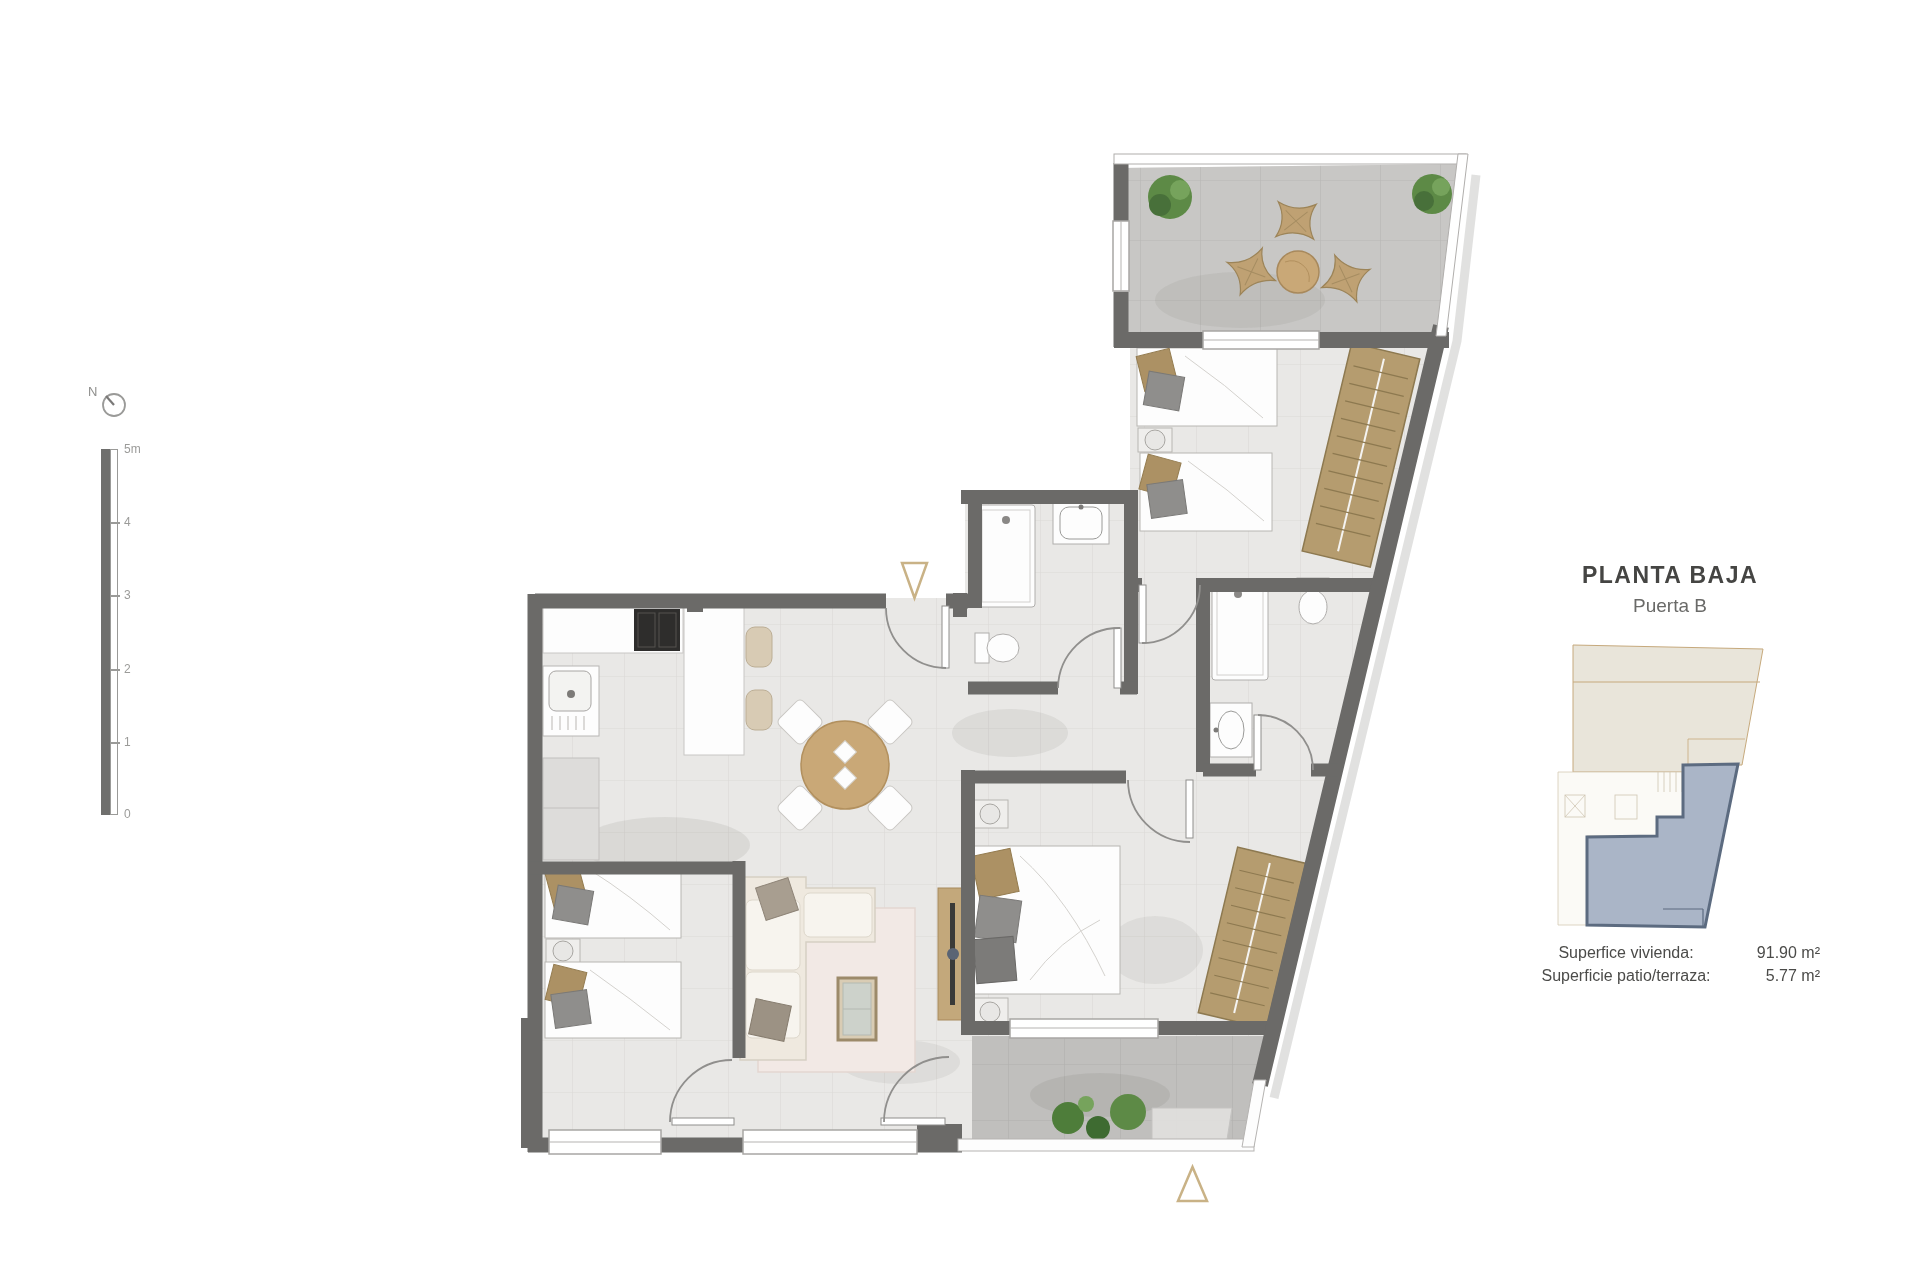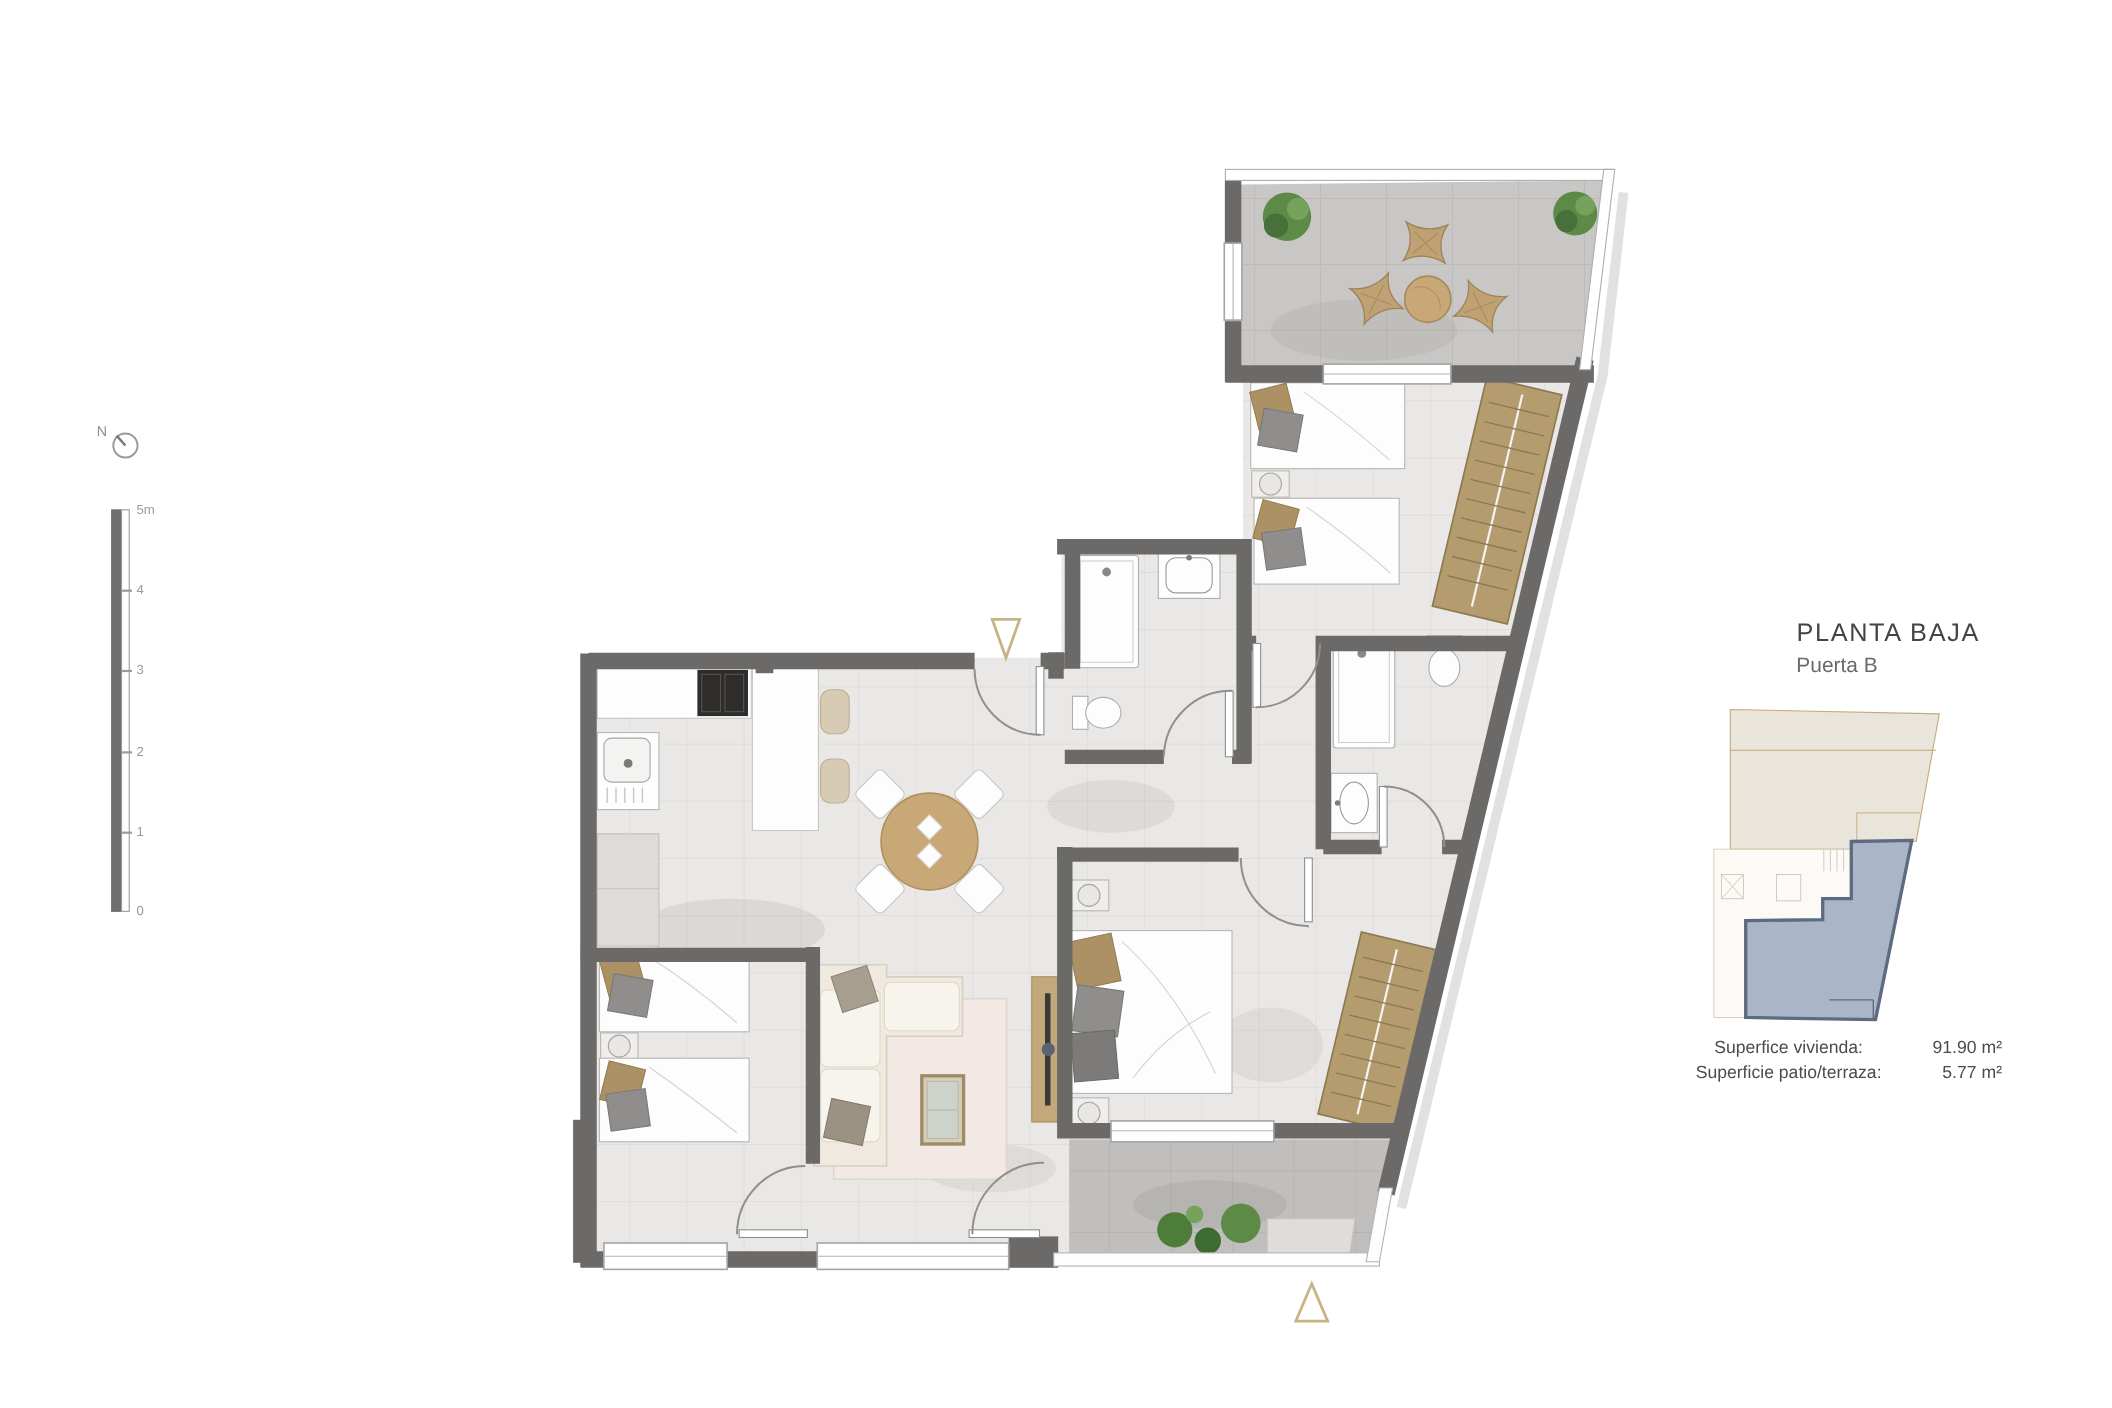--- a/index.html
+++ b/index.html
@@ -3,30 +3,30 @@
 <meta charset="utf-8">
 <style>
   html,body{margin:0;padding:0;}
   body{width:1920px;height:1280px;position:relative;background:#ffffff;
        font-family:"Liberation Sans","DejaVu Sans",sans-serif;overflow:hidden;}
   .abs{position:absolute;}
   
   #compass-label{left:88px;top:384px;font-size:13px;color:#8f8f8d;}
   #compass-svg{left:100px;top:391px;}
   
-  #scalebar{left:101px;top:463px;width:44px;height:366px;}
+  #scalebar{left:101px;top:449px;width:44px;height:366px;}
   #scalebar .dark{position:absolute;left:0;top:0;width:9px;height:366px;background:#6f6f6d;}
   #scalebar .white{position:absolute;left:9px;top:0;width:8px;height:366px;background:#fff;border:1px solid #9a9a98;box-sizing:border-box;}
   #scalebar .tick{position:absolute;left:9px;width:10px;height:2px;background:#9a9a98;}
   #scalebar .slabel{position:absolute;left:23px;font-size:12px;color:#9b9b99;}
   
   #plan{left:495px;top:140px;}
   
   #panel-title-block{left:1540px;top:562px;width:260px;text-align:center;}
-  #panel-title{font-size:23px;font-weight:normal;letter-spacing:1.5px;color:#454543;margin:0;text-align:right;}
+  #panel-title{font-size:23px;font-weight:bold;letter-spacing:1.5px;color:#454543;margin:0;}
   #panel-subtitle{font-size:19px;color:#6a6a68;margin-top:6px;}
   #keyplan{left:1540px;top:620px;}
   #areas{left:1522px;top:941px;width:298px;font-size:16px;color:#4b4b49;}
   #areas .row{display:flex;justify-content:space-between;align-items:flex-end;line-height:23px;}
   #areas .lbl{width:208px;text-align:center;}
   #areas .val{white-space:nowrap;}
 </style>
 </head>
 <body>
 

